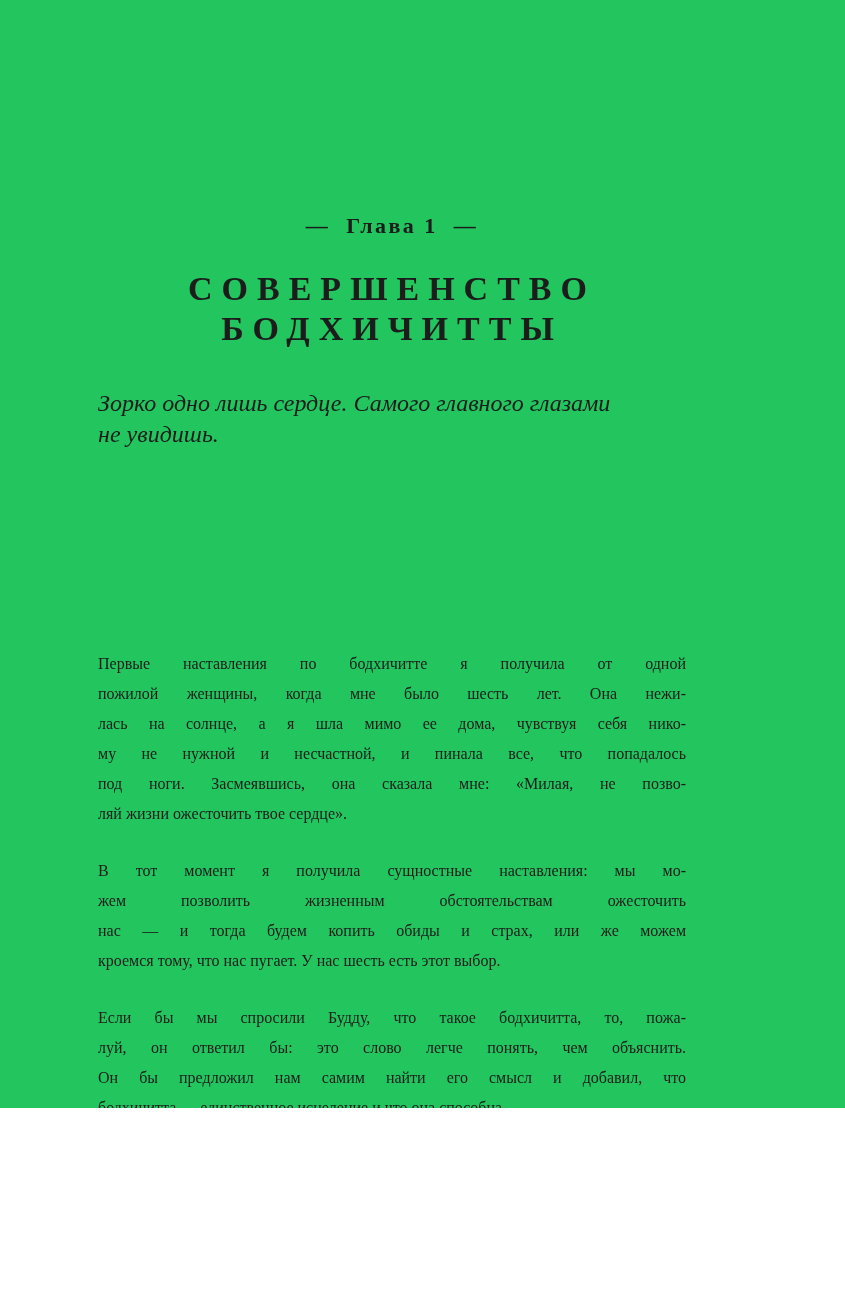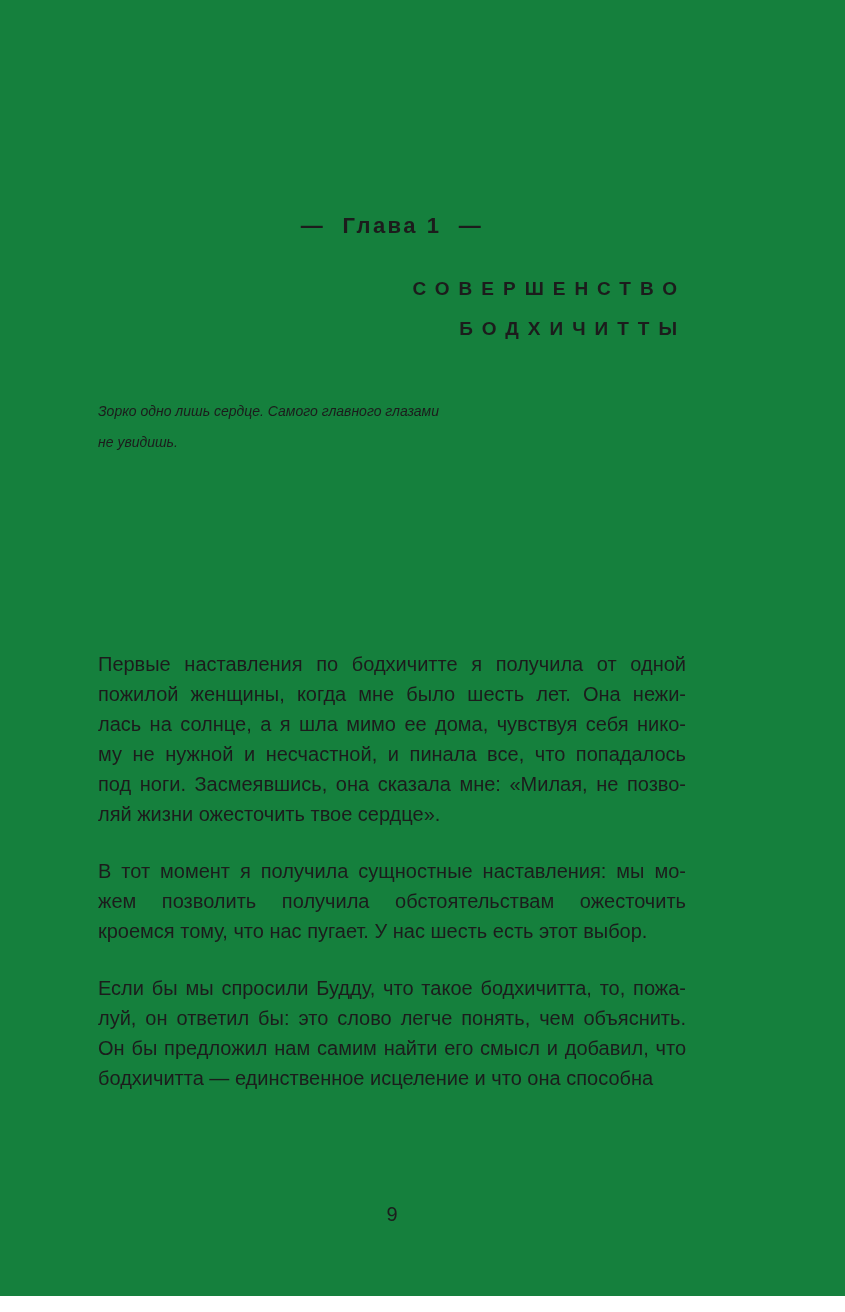--- a/index.html
+++ b/index.html
@@ -1,59 +1,59 @@
 <!DOCTYPE html>
 <html lang="ru"><head>
 <meta charset="utf-8">
 <style>
   html, body { margin: 0; padding: 0; background: #ffffff; }
   .page {
     position: relative;
     width: 845px;
-    height: 1296px;
-    background: #15803d;
+    height: 1108px;
+    background: #22c55e;
     color: #1c1c1c;
-    font-family: Liberation Sans, sans-serif;
+    font-family: Liberation Serif, serif;
     overflow: hidden;
   }
   .col {
     position: absolute;
     left: 98px;
     width: 588px;
   }
   .chapter {
     top: 212px;
     text-align: center;
     font-weight: bold;
     font-size: 22px;
     line-height: 28px;
     letter-spacing: 2.5px;
   }
   .title {
     top: 269px;
-    text-align: right;
+    text-align: center;
     font-weight: bold;
-    font-size: 19px;
+    font-size: 34px;
     line-height: 40px;
     letter-spacing: 9px;
   }
   .epigraph {
-    top: 396px;
-    font-size: 14px;
+    top: 388px;
+    font-size: 24px;
     line-height: 31px;
   }
   .epi-line { font-style: italic; }
   .attribution {
     font-style: normal;
     font-weight: bold;
     text-align: right;
   }
   .body-text {
     top: 649px;
-    font-size: 20px;
+    font-size: 16px;
     line-height: 30px;
   }
   .paragraph { margin-bottom: 27px; }
   .paragraph:last-child { margin-bottom: 0; }
   .line {
     text-align: justify;
     text-align-last: justify;
     white-space: normal;
   }
   .line.last {
@@ -88,21 +88,22 @@
       <div class="paragraph">
         <div class="line">Первые наставления по бодхичитте я получила от одной</div>
         <div class="line">пожилой женщины, когда мне было шесть лет. Она нежи-</div>
         <div class="line">лась на солнце, а я шла мимо ее дома, чувствуя себя нико-</div>
         <div class="line">му не нужной и несчастной, и пинала все, что попадалось</div>
         <div class="line">под ноги. Засмеявшись, она сказала мне: «Милая, не позво-</div>
         <div class="line last">ляй жизни ожесточить твое сердце».</div>
       </div>
       <div class="paragraph">
         <div class="line">В тот момент я получила сущностные наставления: мы мо-</div>
-        <div class="line">жем позволить получила обстоятельствам ожесточить</div>
+        <div class="line">жем позволить жизненным обстоятельствам ожесточить</div>
+        <div class="line">нас — и тогда будем копить обиды и страх, или же можем</div>
         <div class="line last">кроемся тому, что нас пугает. У нас шесть есть этот выбор.</div>
       </div>
       <div class="paragraph">
         <div class="line">Если бы мы спросили Будду, что такое бодхичитта, то, пожа-</div>
         <div class="line">луй, он ответил бы: это слово легче понять, чем объяснить.</div>
         <div class="line">Он бы предложил нам самим найти его смысл и добавил, что</div>
         <div class="line last">бодхичитта — единственное исцеление и что она способна</div>
       </div>
     </div>
 

